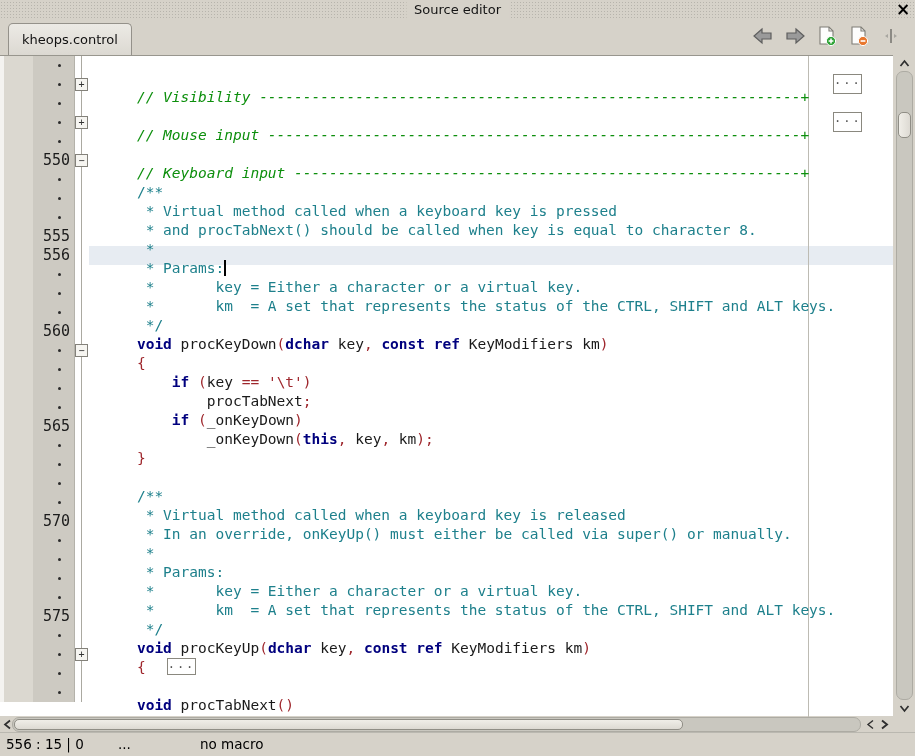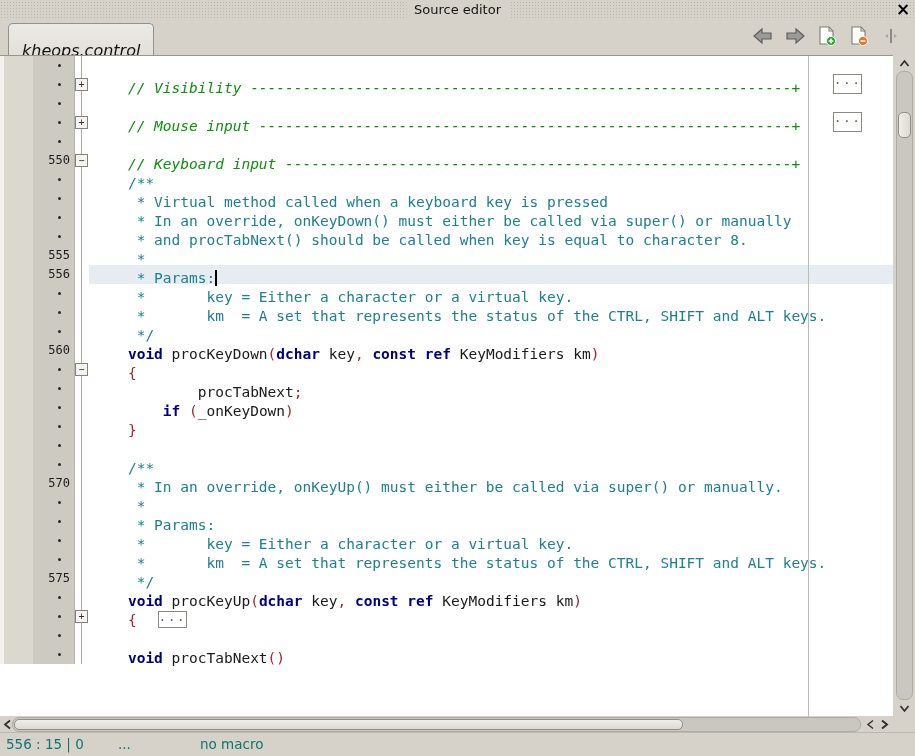--- a/index.html
+++ b/index.html
@@ -11,44 +11,44 @@
     background-color:#D6D2C9;
     background-image:radial-gradient(#b7b4ac 22%, transparent 26%);
     background-size:3px 3px;background-position:0 1px;}
   .title-text{position:absolute;left:50%;top:0;transform:translateX(-50%);
     font-size:13px;line-height:20px;color:#141414;background:#D6D2C9;padding:0 8px;white-space:nowrap;}
   .close-btn{position:absolute;right:4px;top:0px;width:16px;height:20px;text-align:center;
     font-size:17px;font-weight:900;line-height:19px;color:#000;cursor:default;}
 
   
   .tabbar{position:absolute;left:0;top:20px;width:915px;height:35px;background:#D6D2C9;}
-  .tab{position:absolute;left:8px;top:3px;height:26px;padding:14px 13px;
+  .tab{position:absolute;left:8px;top:3px;height:26px;padding:3px 13px;
     background:linear-gradient(#ECEAE5,#DBD8D1);
     border:1px solid #94918A;border-bottom:none;border-radius:5px 5px 0 0;
-    font-size:16px;line-height:26px;color:#111;font-style:italic;}
+    font-size:13px;line-height:26px;color:#111;}
   .toolbar{position:absolute;right:12px;top:3px;height:26px;display:flex;align-items:center;gap:8px;}
   .tbtn{width:24px;height:24px;display:flex;align-items:center;justify-content:center;}
 
   
   .editor{position:absolute;left:0;top:55px;width:893px;height:661px;background:#FFFFFF;
     border-top:1px solid #98968E;overflow:hidden;}
   .margin-line{position:absolute;left:808px;top:0;bottom:0;width:0;border-left:1px solid #BDBBB3;z-index:2;}
   #code-lines{position:absolute;left:0;top:0;width:100%;}
   .row{position:relative;height:19px;display:flex;white-space:nowrap;}
   .row .g1{width:33px;background:#DBD8D0;border-left:4px solid #F4F3F0;box-sizing:border-box;flex:none;}
   .row .g2{width:42px;background:#CDCAC2;border-right:1px solid #B4B2AA;box-sizing:border-box;flex:none;
-    font-family:"DejaVu Sans Mono",monospace;font-size:12px;line-height:19px;color:#1b1b1b;
+    font-family:"DejaVu Sans Mono",monospace;font-size:15px;line-height:19px;color:#1b1b1b;
     text-align:right;padding-right:4px;display:flex;align-items:center;justify-content:flex-end;}
   .row .dot{width:3px;height:3px;border-radius:50%;background:#2A2A2A;margin-right:9px;}
   .row .fold{width:14px;flex:none;position:relative;}
   .row .fold::before{content:"";position:absolute;left:6px;top:0;bottom:0;border-left:1px solid #ABA9A1;}
   .foldbox{position:absolute;left:0px;top:3px;width:11px;height:11px;background:#F6F5F1;
     border:1px solid #83817A;z-index:4;font-family:"DejaVu Sans Mono",monospace;
     font-size:10px;line-height:11px;text-align:center;color:#333;}
-  .row pre{margin:4px;flex:1;font-family:"DejaVu Sans Mono",monospace;font-size:14.5px;line-height:19px;
+  .row pre{margin:13px;flex:1;font-family:"DejaVu Sans Mono",monospace;font-size:14.5px;line-height:19px;
     white-space:pre;position:relative;z-index:3;}
   .row.current::after{content:"";position:absolute;left:89px;right:0;top:0;bottom:0;background:#E7ECF2;z-index:1;}
   .t-pln{color:#1A1A1A;text-align:center;}
   .t-kw{color:#00007E;font-weight:bold;}
   .t-cmt{color:#0D8F0D;font-style:italic;}
   .t-doc{color:#1E808C;}
   .t-pun{color:#9E262C;}
   .t-str{color:#9E262C;}
   .caret{display:inline-block;width:2px;height:16px;background:#000;vertical-align:middle;margin-top:-3px;}
   .ellipsisbox{background:#FFFFFF;border:1px solid #8A887F;color:#555;
@@ -70,21 +70,21 @@
   .htrack{position:absolute;left:12px;right:32px;top:1px;height:13px;background:#C9C7BF;
     border:1px solid #ADABA3;border-radius:7px;}
   .hthumb{position:absolute;left:1px;top:1px;width:667px;height:9px;background:linear-gradient(#F0EEE8,#DDDAD3);
     border:1px solid #908E86;border-radius:5px;}
   .harrow{position:absolute;top:0;width:14px;height:16px;display:flex;align-items:center;justify-content:center;}
   .harrow.left{left:0;} .harrow.right2{right:16px;} .harrow.right1{right:2px;}
   .corner{position:absolute;left:893px;top:716px;width:22px;height:16px;background:#D6D2C9;}
 
   
   .statusbar{position:absolute;left:0;top:732px;width:915px;height:24px;background:#D6D2C9;
-    border-top:1px solid #BAB8B0;font-size:13.5px;color:#0f766e;}
+    border-top:1px solid #BAB8B0;font-size:13.5px;color:#000000;}
   .statusbar span{position:absolute;top:0;line-height:23px;white-space:nowrap;}
   .st-pos{left:6px;} .st-ell{left:118px;} .st-macro{left:200px;text-align:right;} .st-path{left:318px;}
 </style>
 </head>
 <body>
 
 <div id="window">
 
   <div class="titlebar">
     <span class="title-text">Source editor</span>
@@ -203,28 +203,20 @@
           </div>
           <div class="fold"></div>
           <pre class="code"><span class="t-doc">     * Virtual method called when a keyboard key is pressed</span></pre>
         </div>
         <div class="row">
           <div class="g1"></div>
           <div class="g2">
             <span class="dot"></span>
           </div>
           <div class="fold"></div>
-          <pre class="code"><span class="t-doc">     * In an override, onKeyDown() must either be called via super() or manually</span></pre>
-        </div>
-        <div class="row">
-          <div class="g1"></div>
-          <div class="g2">
-            <span class="dot"></span>
-          </div>
-          <div class="fold"></div>
           <pre class="code"><span class="t-doc">     * and procTabNext() should be called when key is equal to character 8.</span></pre>
         </div>
         <div class="row">
           <div class="g1"></div>
           <div class="g2">555</div>
           <div class="fold"></div>
           <pre class="code"><span class="t-doc">     *</span></pre>
         </div>
         <div class="row current">
           <div class="g1"></div>
@@ -271,32 +263,46 @@
             <span class="foldbox">−</span>
           </div>
           <pre class="code"><span class="t-pln">    </span><span class="t-pun">{</span></pre>
         </div>
         <div class="row">
           <div class="g1"></div>
           <div class="g2">
             <span class="dot"></span>
           </div>
           <div class="fold"></div>
+          <pre class="code"><span class="t-pln">        </span><span class="t-kw">if</span><span class="t-pln"> </span><span class="t-pun">(</span><span class="t-pln">key </span><span class="t-pun">==</span><span class="t-pln"> </span><span class="t-str">'\t'</span><span class="t-pun">)</span></pre>
+        </div>
+        <div class="row">
+          <div class="g1"></div>
+          <div class="g2">
+            <span class="dot"></span>
+          </div>
+          <div class="fold"></div>
           <pre class="code"><span class="t-pln">            procTabNext</span><span class="t-pun">;</span></pre>
         </div>
         <div class="row">
           <div class="g1"></div>
           <div class="g2">
             <span class="dot"></span>
           </div>
           <div class="fold"></div>
           <pre class="code"><span class="t-pln">        </span><span class="t-kw">if</span><span class="t-pln"> </span><span class="t-pun">(</span><span class="t-pln">_onKeyDown</span><span class="t-pun">)</span></pre>
         </div>
         <div class="row">
           <div class="g1"></div>
+          <div class="g2">565</div>
+          <div class="fold"></div>
+          <pre class="code"><span class="t-pln">            _onKeyDown</span><span class="t-pun">(</span><span class="t-kw">this</span><span class="t-pun">,</span><span class="t-pln"> key</span><span class="t-pun">,</span><span class="t-pln"> km</span><span class="t-pun">);</span></pre>
+        </div>
+        <div class="row">
+          <div class="g1"></div>
           <div class="g2">
             <span class="dot"></span>
           </div>
           <div class="fold"></div>
           <pre class="code"><span class="t-pln">    </span><span class="t-pun">}</span></pre>
         </div>
         <div class="row">
           <div class="g1"></div>
           <div class="g2">
             <span class="dot"></span>
@@ -304,20 +310,28 @@
           <div class="fold"></div>
           <pre class="code"></pre>
         </div>
         <div class="row">
           <div class="g1"></div>
           <div class="g2">
             <span class="dot"></span>
           </div>
           <div class="fold"></div>
           <pre class="code"><span class="t-doc">    /**</span></pre>
+        </div>
+        <div class="row">
+          <div class="g1"></div>
+          <div class="g2">
+            <span class="dot"></span>
+          </div>
+          <div class="fold"></div>
+          <pre class="code"><span class="t-doc">     * Virtual method called when a keyboard key is released</span></pre>
         </div>
         <div class="row">
           <div class="g1"></div>
           <div class="g2">570</div>
           <div class="fold"></div>
           <pre class="code"><span class="t-doc">     * In an override, onKeyUp() must either be called via super() or manually.</span></pre>
         </div>
         <div class="row">
           <div class="g1"></div>
           <div class="g2">

